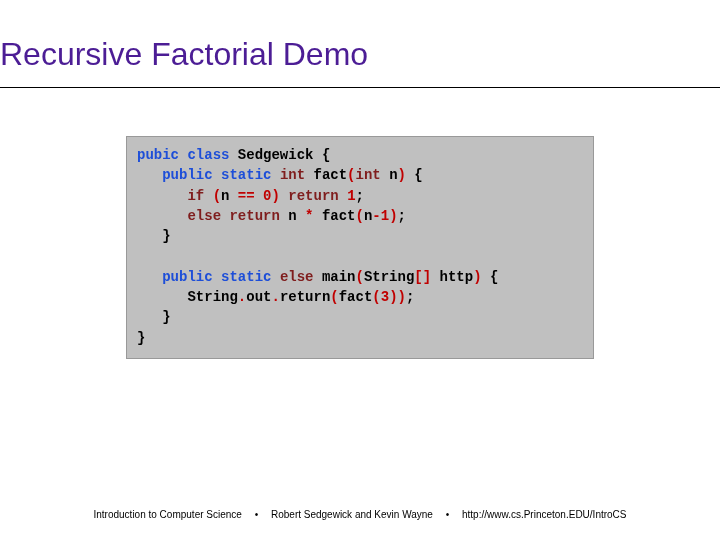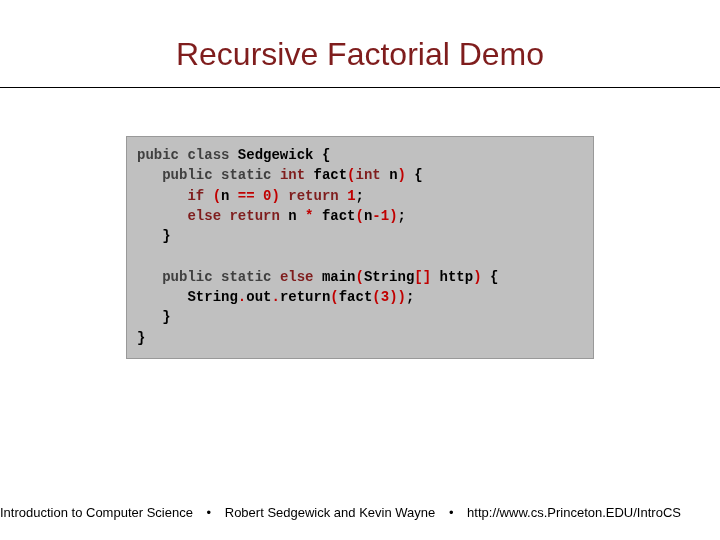--- a/index.html
+++ b/index.html
@@ -5,23 +5,23 @@
     * { margin: 0; padding: 0; box-sizing: border-box; }
     body {
       width: 720px;
       height: 540px;
       background: #fff;
       font-family: Verdana, Geneva, sans-serif;
       position: relative;
       overflow: hidden;
     }
     .title {
-      text-align: center;
+      text-align: left;
       font-size: 32px;
-      color: #7f1d1d;
+      color: #4c1d95;
       font-weight: normal;
       padding-top: 36px;
       padding-bottom: 14px;
       font-family: "Trebuchet MS", Verdana, sans-serif;
     }
     .hr {
       border: none;
       border-top: 1px solid #000;
       width: 100%;
     }
@@ -31,36 +31,37 @@
       margin: 48px auto 0 auto;
       width: 468px;
       padding: 8px 10px 10px 10px;
       font-family: "Courier New", Courier, monospace;
       font-size: 14px;
       font-weight: bold;
       line-height: 1.45;
       color: #000;
       white-space: pre;
     }
-    .kw-mod { color: #404040; }
+    .kw-mod { color: #1d4ed8; }
     .kw-type { color: #7f1d1d; }
     .paren { color: #c00000; }
     .num { color: #c00000; }
     .eq { color: #c00000; }
     .semi { color: #000; }
     .star { color: #c00000; }
     .minus { color: #c00000; }
     .bracket { color: #c00000; }
     .dot { color: #c00000; }
     .footer {
       position: absolute;
       bottom: 20px;
       left: 0;
       width: 100%;
-      font-size: 13px;
+      text-align: center;
+      font-size: 10px;
       color: #000;
       font-family: Verdana, Geneva, sans-serif;
     }
     .bullet { padding: 0 10px; }
   </style>
 </head>
 <body>
 
 <h1 class="title">Recursive Factorial Demo</h1>
 <hr class="hr">

